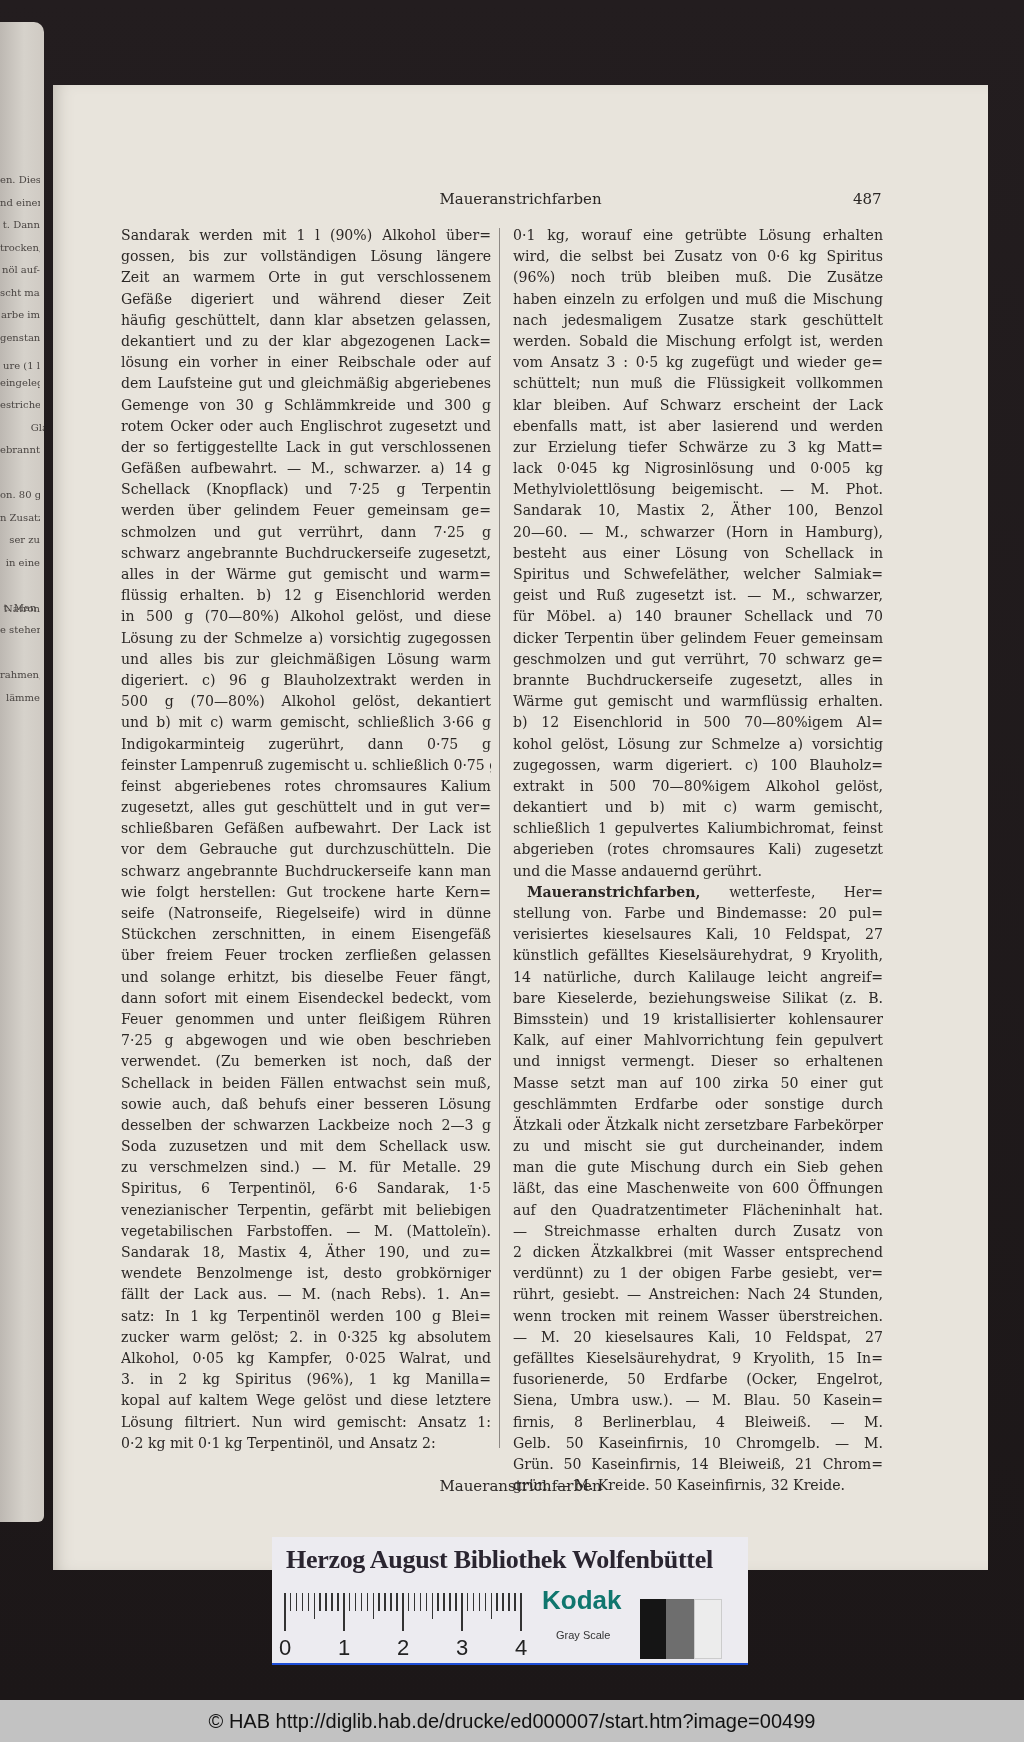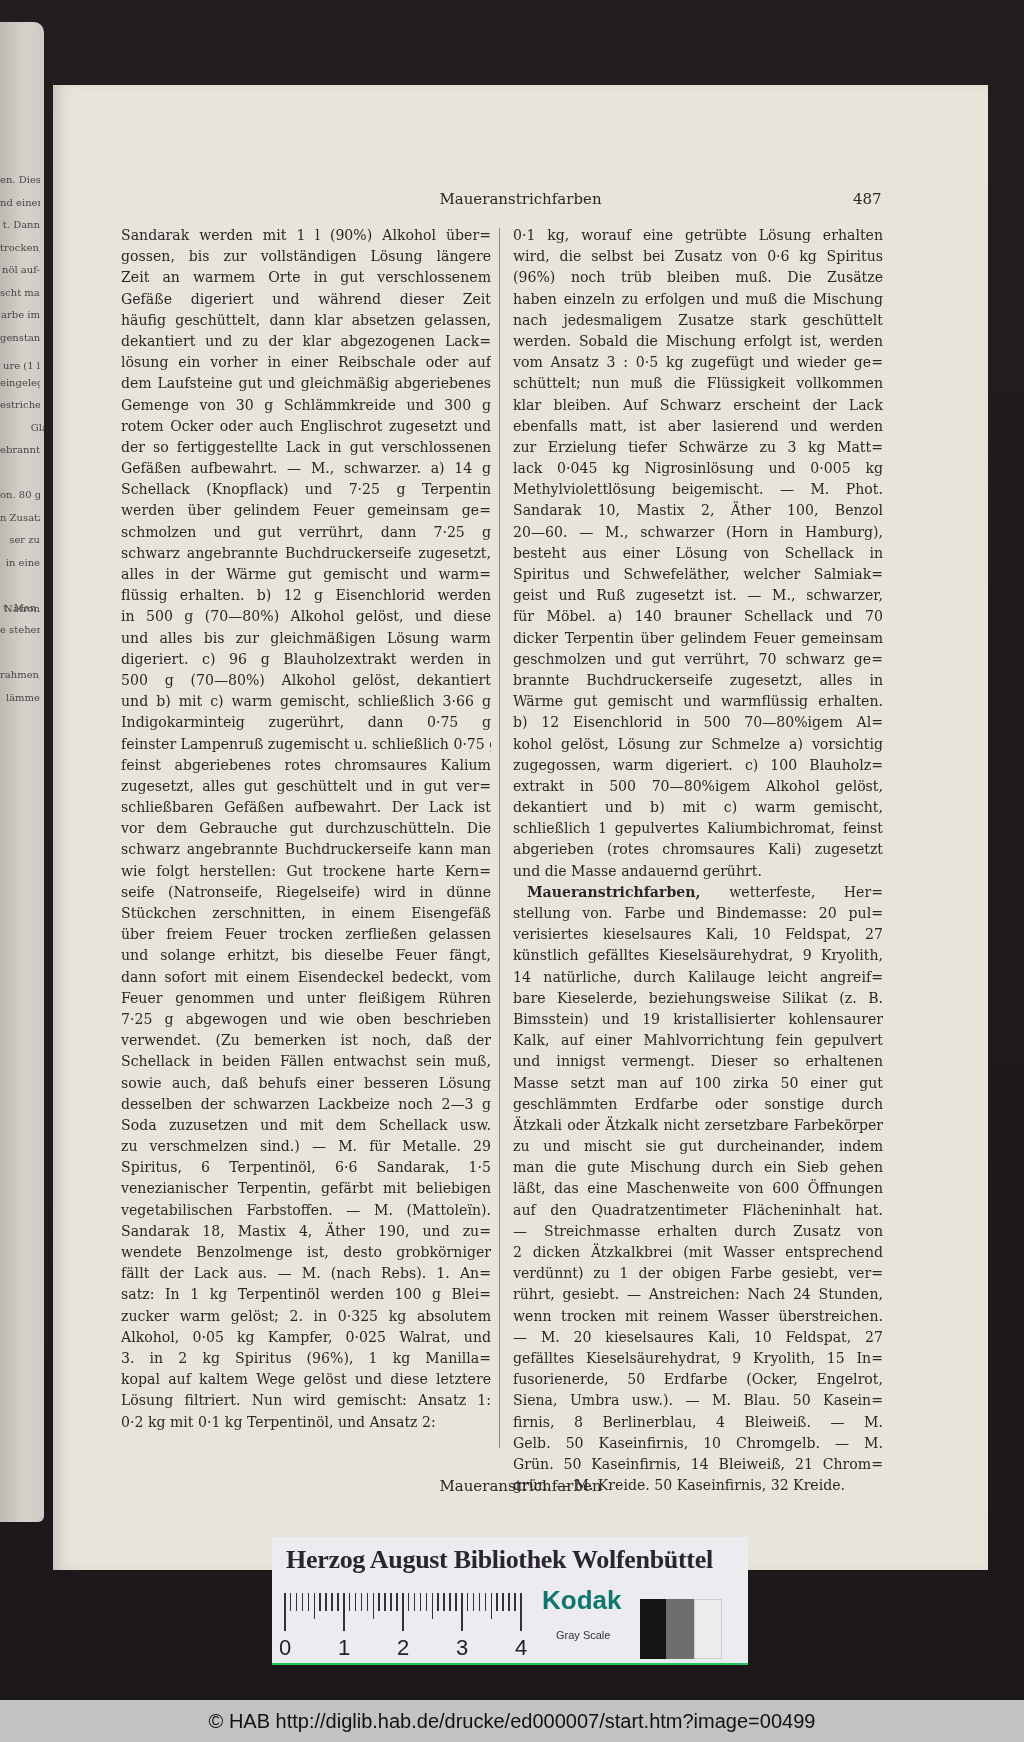--- a/index.html
+++ b/index.html
@@ -51,21 +51,21 @@
     position: absolute; top: 143px; left: 446px; width: 1px; height: 1220px;
     background: #8d8884;
   }
   .head-entry { font-weight: bold; }
   .footer-head {
     position: absolute; top: 1392px; left: 0; width: 100%;
     text-align: center; font-size: 15px; color: #2a2624;
   }
   .hab-strip {
     position: absolute; left: 272px; top: 1537px; width: 476px; height: 126px;
-    background: #ecebf0; border-bottom: 2px solid #22c55e;
+    background: #ecebf0; border-bottom: 2px solid #1d4ed8;
   }
   .hab-title {
     position: absolute; left: 14px; top: 8px; font-family: "Liberation Serif", serif;
     font-weight: bold; font-size: 26px; color: #2a2530; letter-spacing: -0.3px;
   }
   .ruler { position: absolute; left: 12px; top: 56px; width: 240px; height: 66px; }
   .tick { position: absolute; top: 0; width: 1.5px; background: #333; }
   .ruler-num {
     position: absolute; top: 42px; font-family: "Liberation Sans", sans-serif;
     font-size: 22px; color: #222;
@@ -133,20 +133,21 @@
       <span class="line">rotem Ocker oder auch Englischrot zugesetzt und</span>
       <span class="line">der so fertiggestellte Lack in gut verschlossenen</span>
       <span class="line">Gefäßen aufbewahrt. — M., schwarzer. a) 14 g</span>
       <span class="line">Schellack (Knopflack) und 7·25 g Terpentin</span>
       <span class="line">werden über gelindem Feuer gemeinsam ge=</span>
       <span class="line">schmolzen und gut verrührt, dann 7·25 g</span>
       <span class="line">schwarz angebrannte Buchdruckerseife zugesetzt,</span>
       <span class="line">alles in der Wärme gut gemischt und warm=</span>
       <span class="line">flüssig erhalten. b) 12 g Eisenchlorid werden</span>
       <span class="line">in 500 g (70—80%) Alkohol gelöst, und diese</span>
+      <span class="line">Lösung zu der Schmelze a) vorsichtig zugegossen</span>
       <span class="line">und alles bis zur gleichmäßigen Lösung warm</span>
       <span class="line">digeriert. c) 96 g Blauholzextrakt werden in</span>
       <span class="line">500 g (70—80%) Alkohol gelöst, dekantiert</span>
       <span class="line">und b) mit c) warm gemischt, schließlich 3·66 g</span>
       <span class="line">Indigokarminteig zugerührt, dann 0·75 g</span>
       <span class="line">feinster Lampenruß zugemischt u. schließlich 0·75 g</span>
       <span class="line">feinst abgeriebenes rotes chromsaures Kalium</span>
       <span class="line">zugesetzt, alles gut geschüttelt und in gut ver=</span>
       <span class="line">schließbaren Gefäßen aufbewahrt. Der Lack ist</span>
       <span class="line">vor dem Gebrauche gut durchzuschütteln. Die</span>

